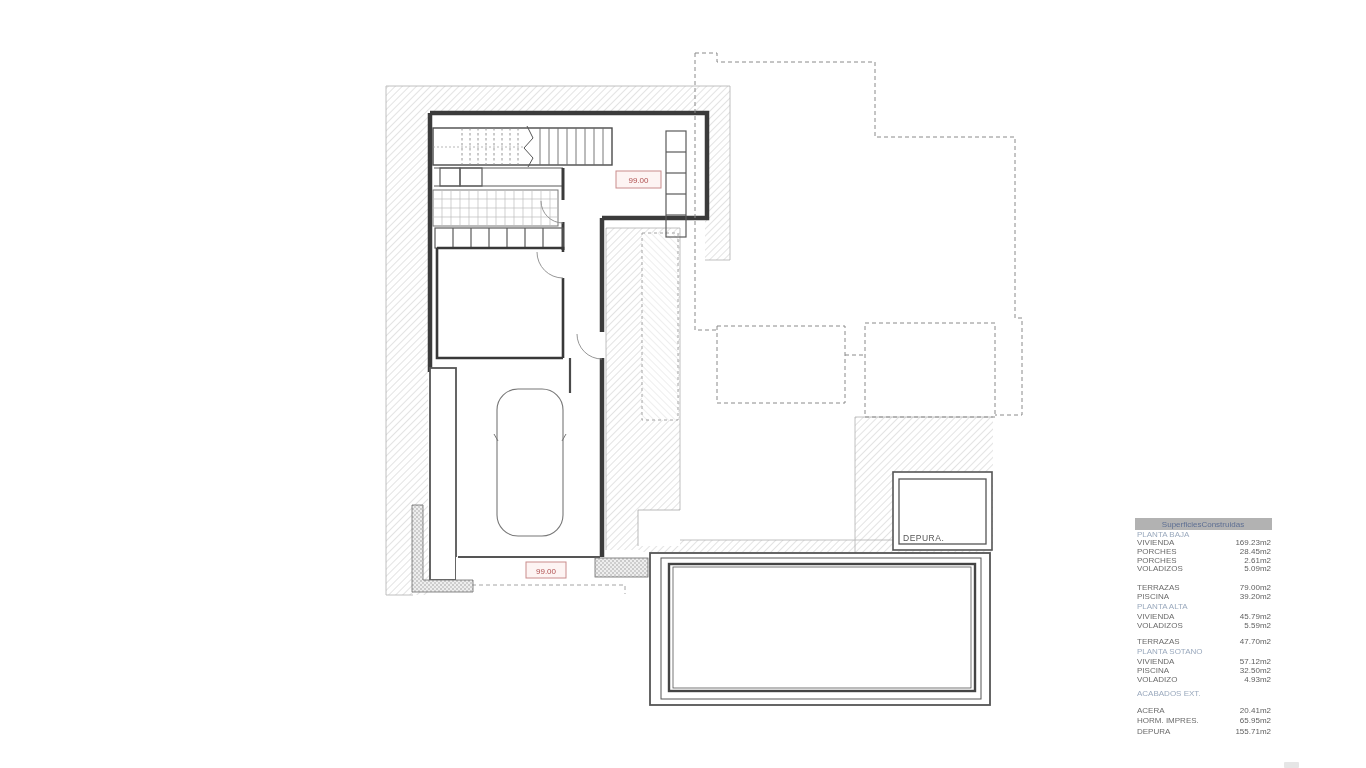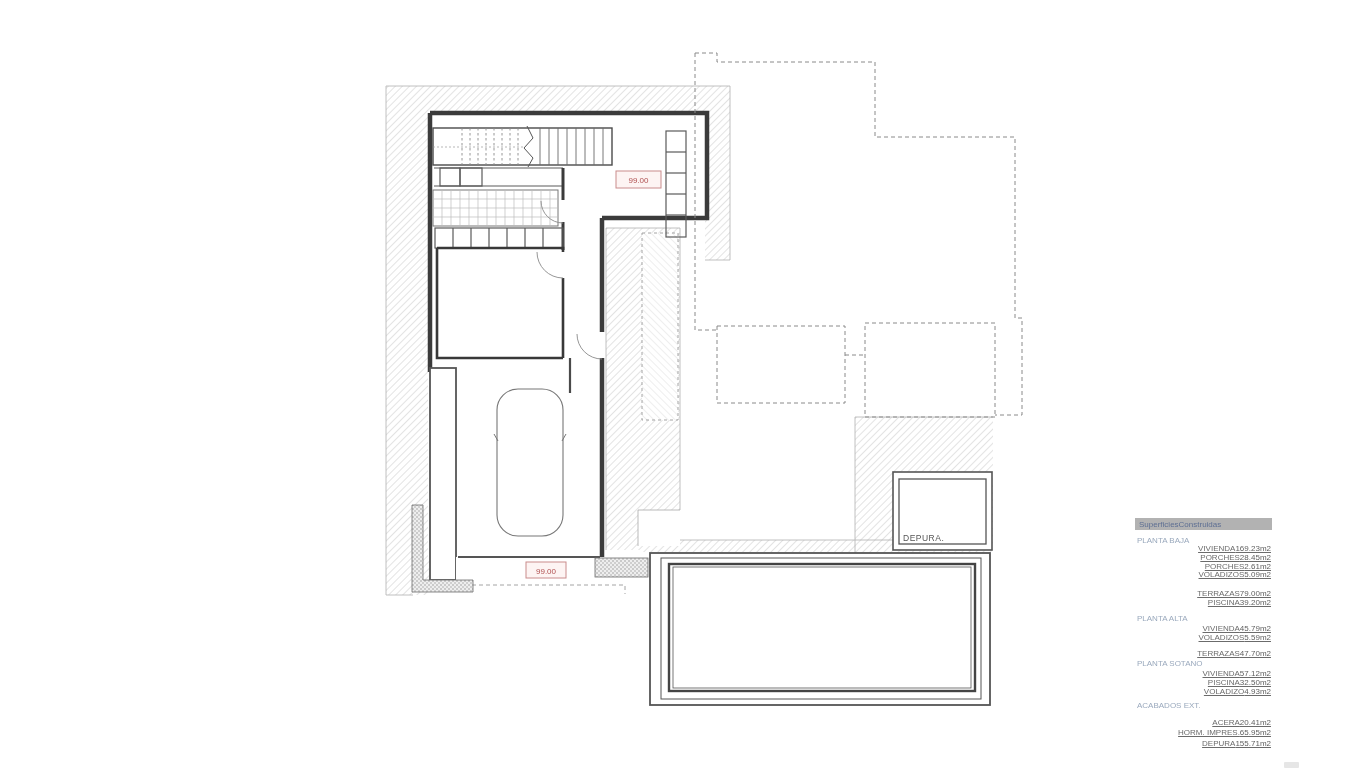--- a/index.html
+++ b/index.html
@@ -9,35 +9,35 @@
     font-family:"Liberation Sans", sans-serif;
   }
   #plan-svg{position:absolute;left:0;top:0;}
   .legend{
     position:absolute;left:1135px;top:518px;width:137px;
     font-family:"Liberation Sans", sans-serif;
     font-size:8px;color:#666;
   }
   .legend-header{
     height:12px;background:#b2b2b2;
-    display:flex;justify-content:flex-start;align-items:center;
+    display:flex;justify-content:center;align-items:center;
     padding:0 5px 0 4px;color:#5e6f93;
   }
   .lrow{
-    display:flex;justify-content:flex-end;
+    display:flex;justify-content:space-between;
     height:8.8px;line-height:8.8px;padding:0 1px 0 2px;
-    color:#6b6b6b; white-space:nowrap;text-decoration:underline;
+    color:#6b6b6b; white-space:nowrap;
   }
   .lrow .val{color:#5f5f5f;}
   .lsec{
     height:9px;line-height:9px;padding-left:2px;
     color:#9aa9bd;white-space:nowrap;
   }
   .mt1{margin-top:9px}.mt2{margin-top:2px}.mt5{}
-  .mt6{margin-top:6px}.mt8{margin-top:8px}.mt10{margin-top:10px}.mt12{margin-top:4px}
+  .mt6{}.mt8{margin-top:8px}.mt10{margin-top:10px}.mt12{margin-top:4px}
   .logo-smudge{
     position:absolute;left:1284px;top:762px;width:15px;height:6px;
     background:#d9d9d9;opacity:.65;border-radius:1px;
   }
 </style>
 </head>
 <body>
 
 <svg id="plan-svg" width="1366" height="768" viewBox="0 0 1366 768" xmlns="http://www.w3.org/2000/svg">
   <defs>

